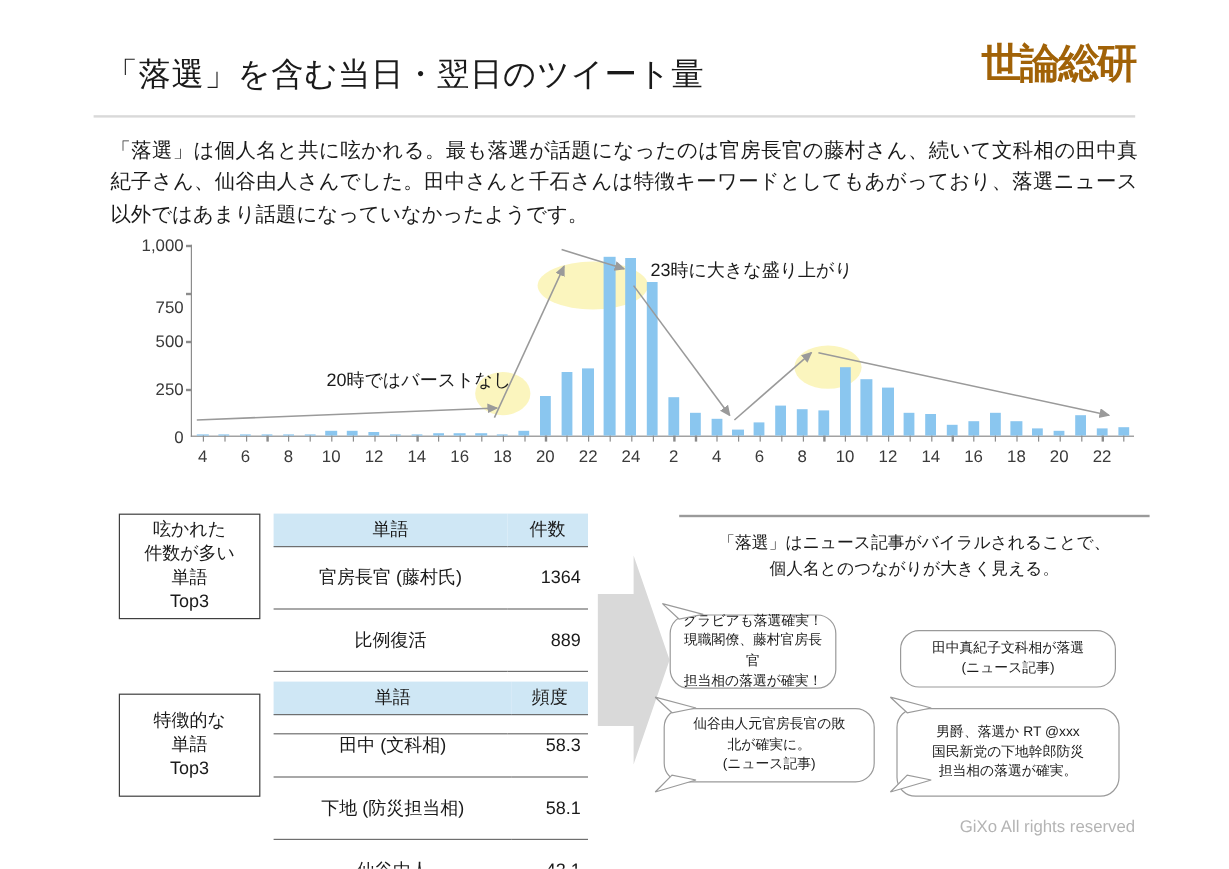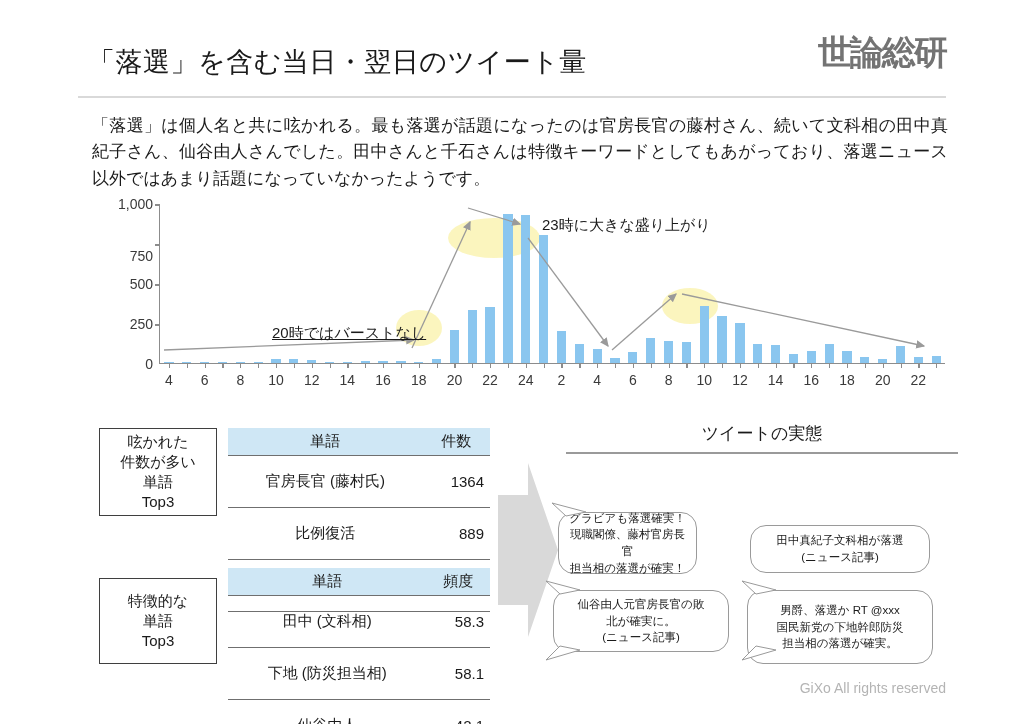--- a/index.html
+++ b/index.html
@@ -15,21 +15,21 @@
 
   
   #slide-title {
     position:absolute; left:88px; top:44px;
     font-size:27px; font-weight:400; letter-spacing:0.5px;
     color:#1a1a1a; white-space:nowrap;
   }
   #brand-logo {
     position:absolute; right:78px; top:30px;
     font-size:34px; font-weight:700; letter-spacing:-2px;
-    color:#737373;
+    color:#a16207;
     font-family:"DejaVu Sans", sans-serif;
   }
   #title-rule {
     position:absolute; left:78px; top:96px; width:868px; height:2px;
     background:#d9d9d9;
   }
 
   
   #lead-paragraph {
     position:absolute; left:92px; top:113px; width:856px;
@@ -352,21 +352,21 @@
 
     <line x1="372" y1="10" x2="424" y2="26" stroke="#9a9a9a" stroke-width="1.3" marker-end="url(#ah)"></line>
 
     <line x1="432" y1="40" x2="512" y2="148" stroke="#9a9a9a" stroke-width="1.3" marker-end="url(#ah)"></line>
 
     <line x1="516" y1="152" x2="580" y2="96" stroke="#9a9a9a" stroke-width="1.3" marker-end="url(#ah)"></line>
 
     <line x1="586" y1="96" x2="828" y2="148" stroke="#9a9a9a" stroke-width="1.3" marker-end="url(#ah)"></line>
   </svg>
 
-  <div class="annot-label" style="left:176px;top:126px;text-decoration:underline;">20時ではバーストなし</div>
+  <div class="annot-label" style="left:176px;top:110px;">20時ではバーストなし</div>
   <div class="annot-label" style="left:446px;top:18px;">23時に大きな盛り上がり</div>
 </div>
 
 <div class="group-box" style="left:99px;top:428px;width:118px;height:88px;">
   <div id="gb0">
       <div>呟かれた</div>
       <div>件数が多い</div>
       <div>単語</div>
       <div>Top3</div>
     </div>
@@ -422,22 +422,25 @@
         <td class="num">42.1</td>
       </tr>
     </tbody>
 </table>
 
 <svg id="flow-arrow" viewBox="0 0 60 190">
   <path d="M0,40 L30,40 L30,8 L60,95 L30,182 L30,150 L0,150 Z" fill="#d9d9d9"></path>
 </svg>
 
 <div id="right-panel">
-  <div id="right-title">ツイートの実態</div>
   <div id="right-rule"></div>
+  <div id="right-summary">
+      <div>「落選」はニュース記事がバイラルされることで、</div>
+      <div>個人名とのつながりが大きく見える。</div>
+    </div>
 </div>
 
 <div class="bubble" style="left:558px;top:512px;width:139px;height:62px;">
     <div id="bub0">
       <div>グラビアも落選確実！</div>
       <div>現職閣僚、藤村官房長官</div>
       <div>担当相の落選が確実！</div>
     </div>
   </div>
 <div class="bubble" style="left:750px;top:525px;width:180px;height:48px;">

